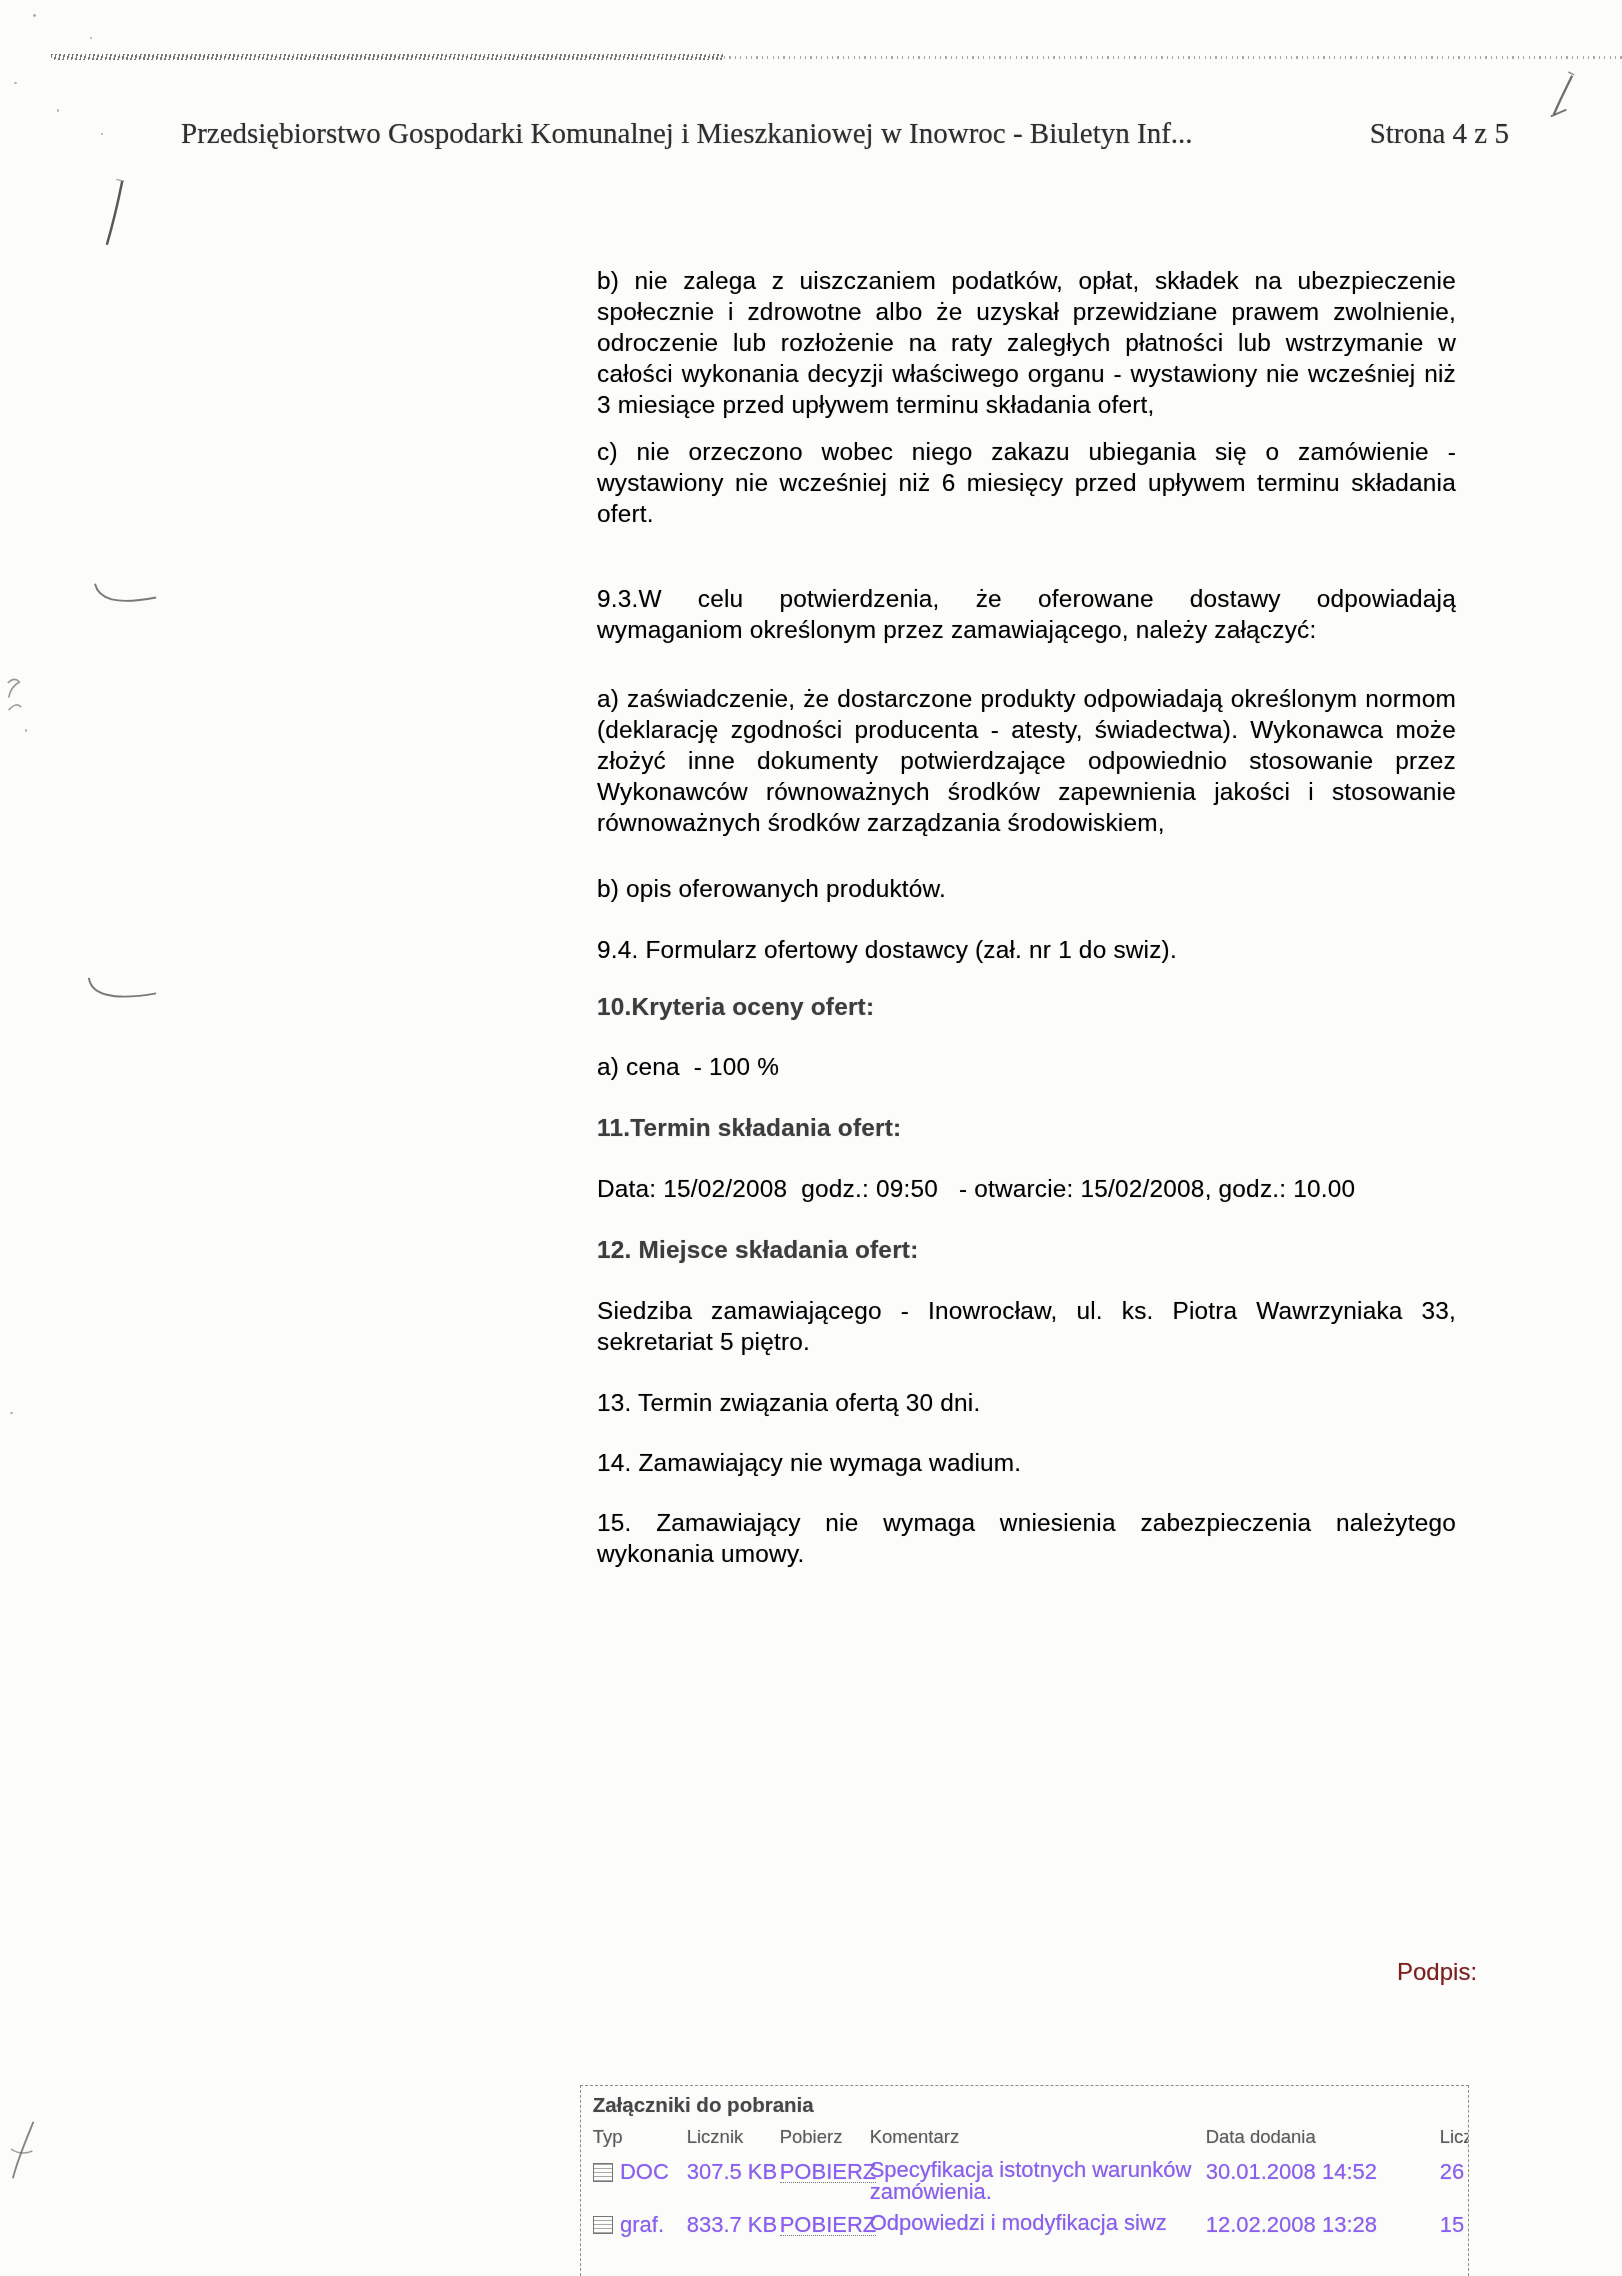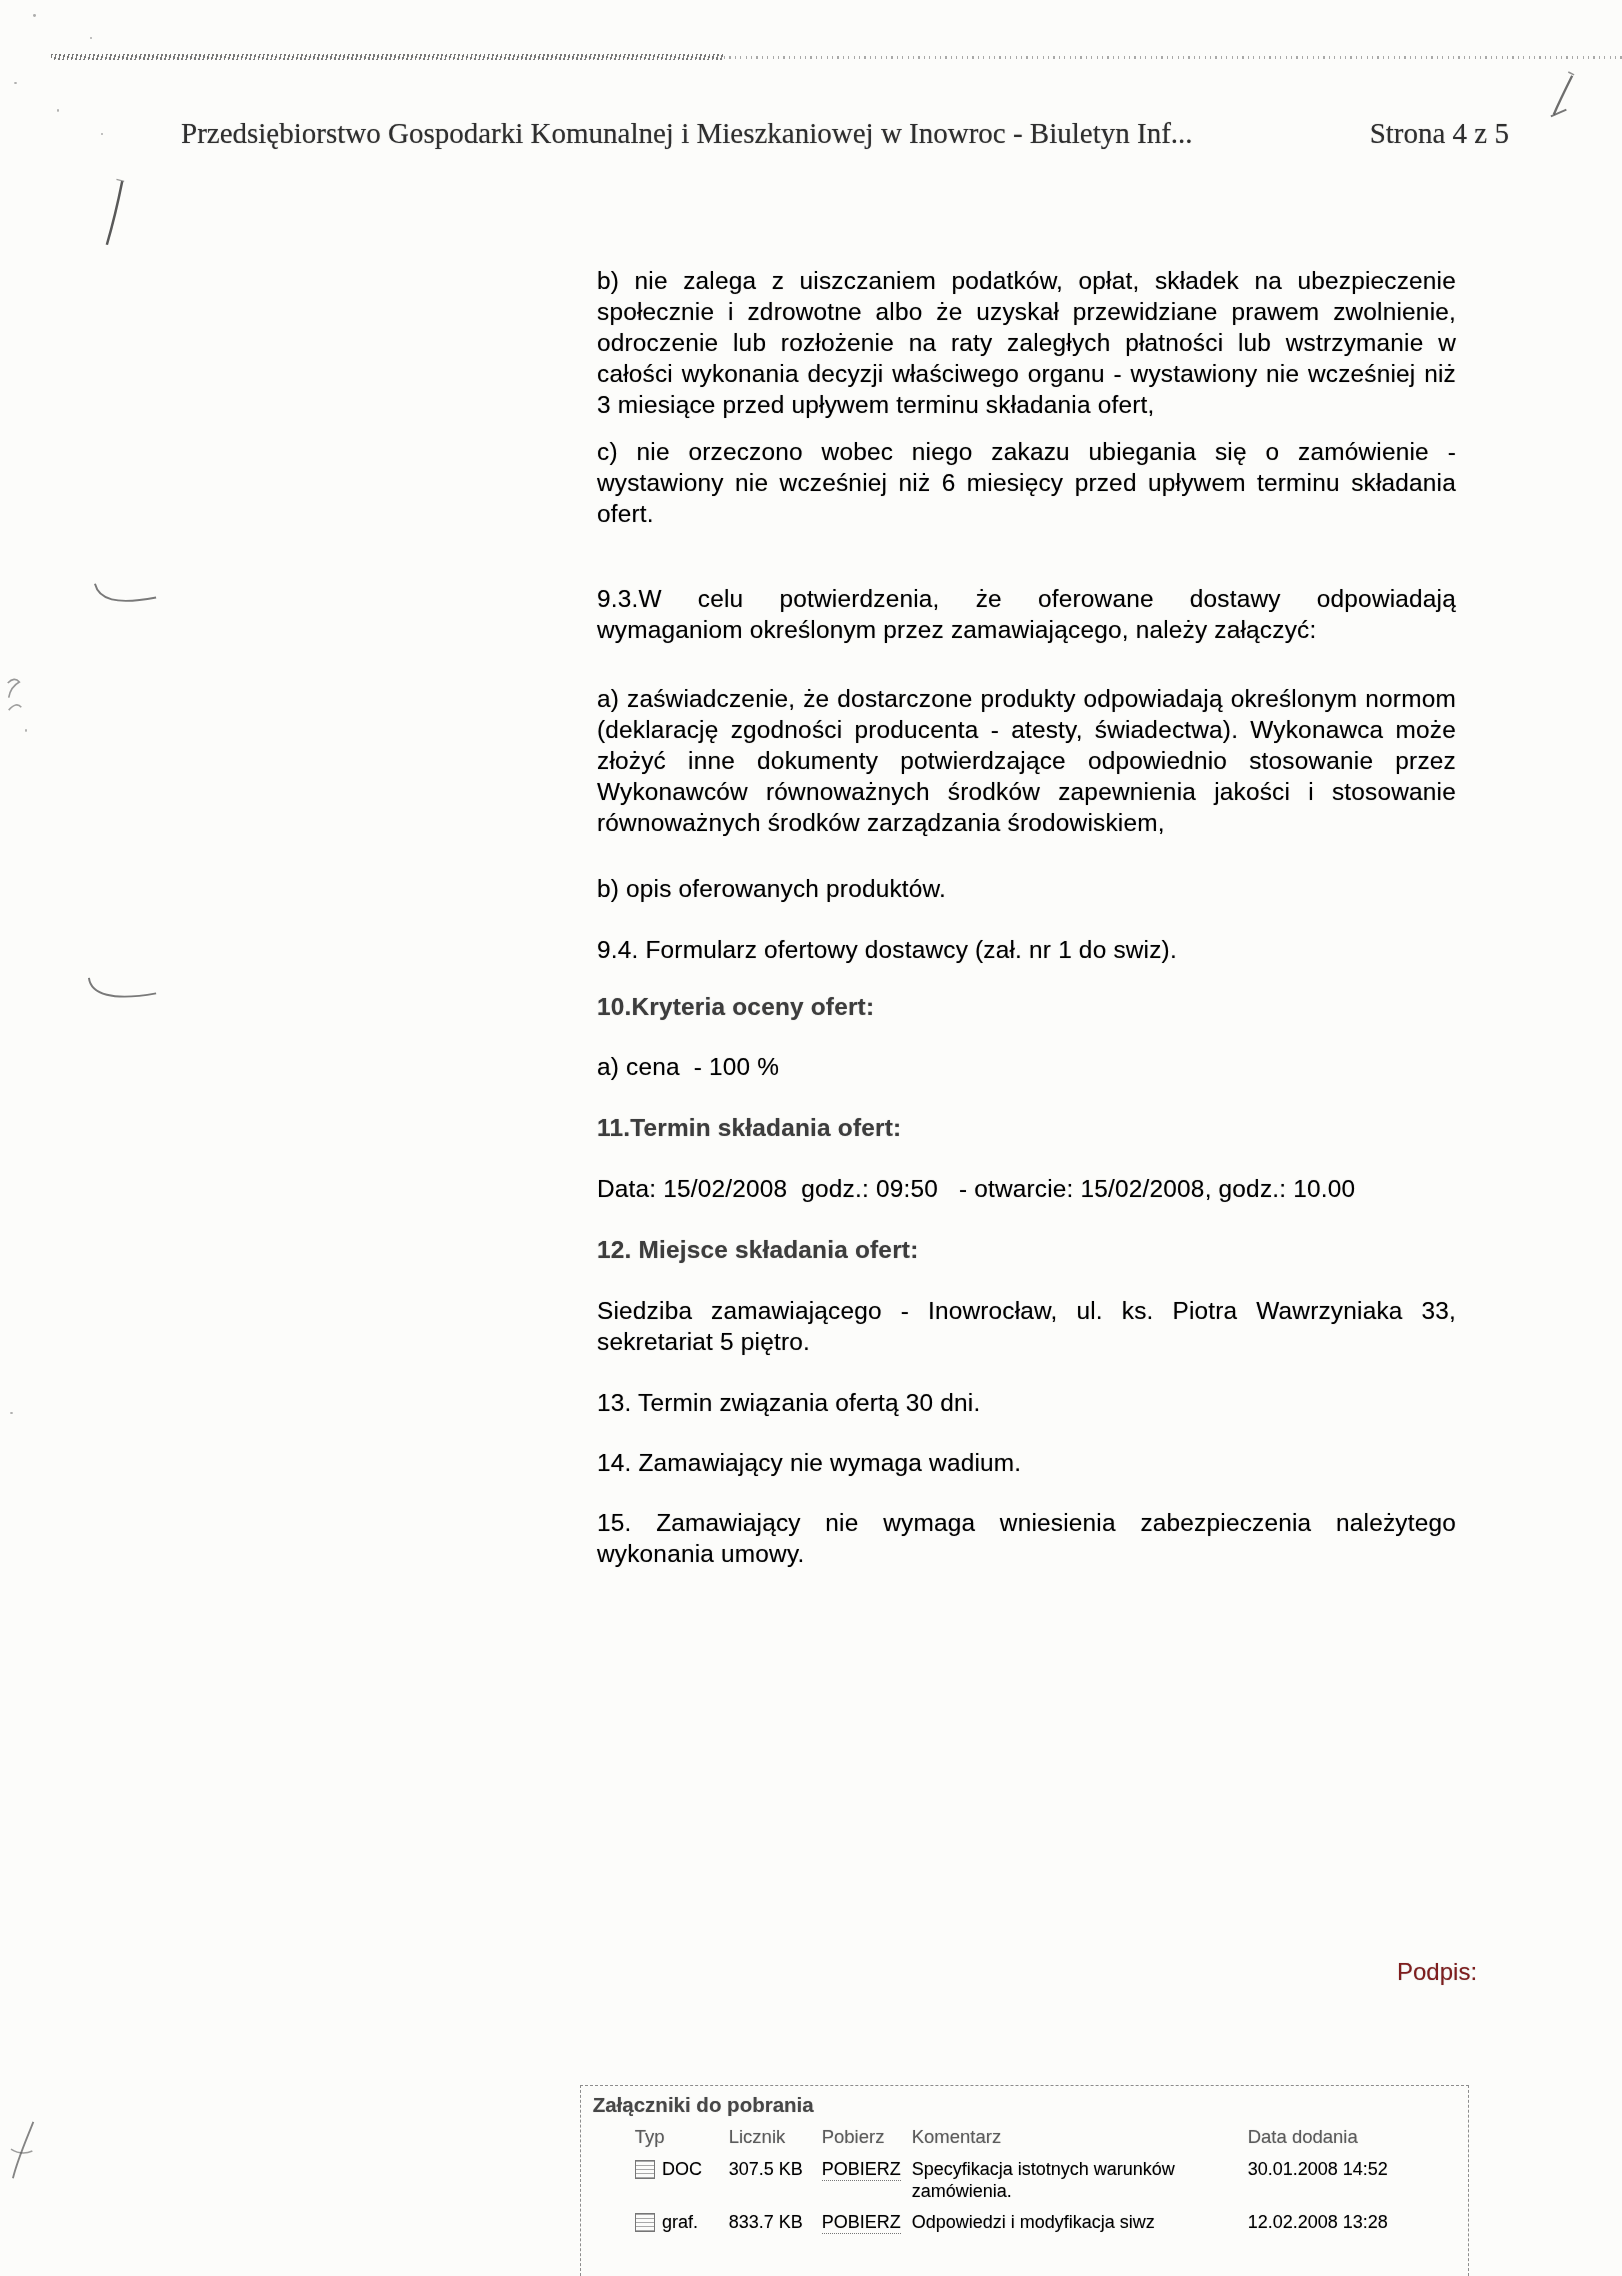--- a/index.html
+++ b/index.html
@@ -58,23 +58,23 @@
   .attachments{
     position:absolute;left:580px;top:2085px;width:889px;height:191px;
     border:1px dashed #8d8d8d;border-bottom:none;
     box-sizing:border-box;
     padding:6.8px 9.8px 0 11.7px;
     color:#585858;
     text-shadow:0 0 1px rgba(90,90,90,.45);
     overflow:hidden;
   }
   .attachments-title{font-size:20.5px;font-weight:700;color:#474747;margin-bottom:8.8px;}
-  .att-grid{display:grid;grid-template-columns:94px 93px 90px 336px 234px 39px;column-gap:0;margin-left:42px;}
+  .att-grid{display:grid;grid-template-columns:94px 93px 90px 336px 234px 39px;column-gap:0;}
   .att-headers{font-size:18.5px;color:#5c5c5c;margin-bottom:11.7px;}
-  .att-row{font-size:18px;color:#000000;margin-bottom:9.8px;align-items:start;}
+  .att-row{font-size:22px;color:#8b5cf6;margin-bottom:9.8px;align-items:start;}
   .cell{min-height:19.5px;}
   .c-type{display:flex;align-items:center;gap:6.8px;}
   .file-icon{
     display:inline-block;width:18.5px;height:16.6px;
     border:1px solid #5f5f5f;
     background:repeating-linear-gradient(0deg,#9a9a9a 0 1px,transparent 1px 3.9px);
     opacity:.85;flex:0 0 auto;
   }
   .c-download{border-bottom:1px dotted #777;display:inline-block;line-height:19.5px;}
   .c-comment{padding-right:13.7px;line-height:21.5px;}

